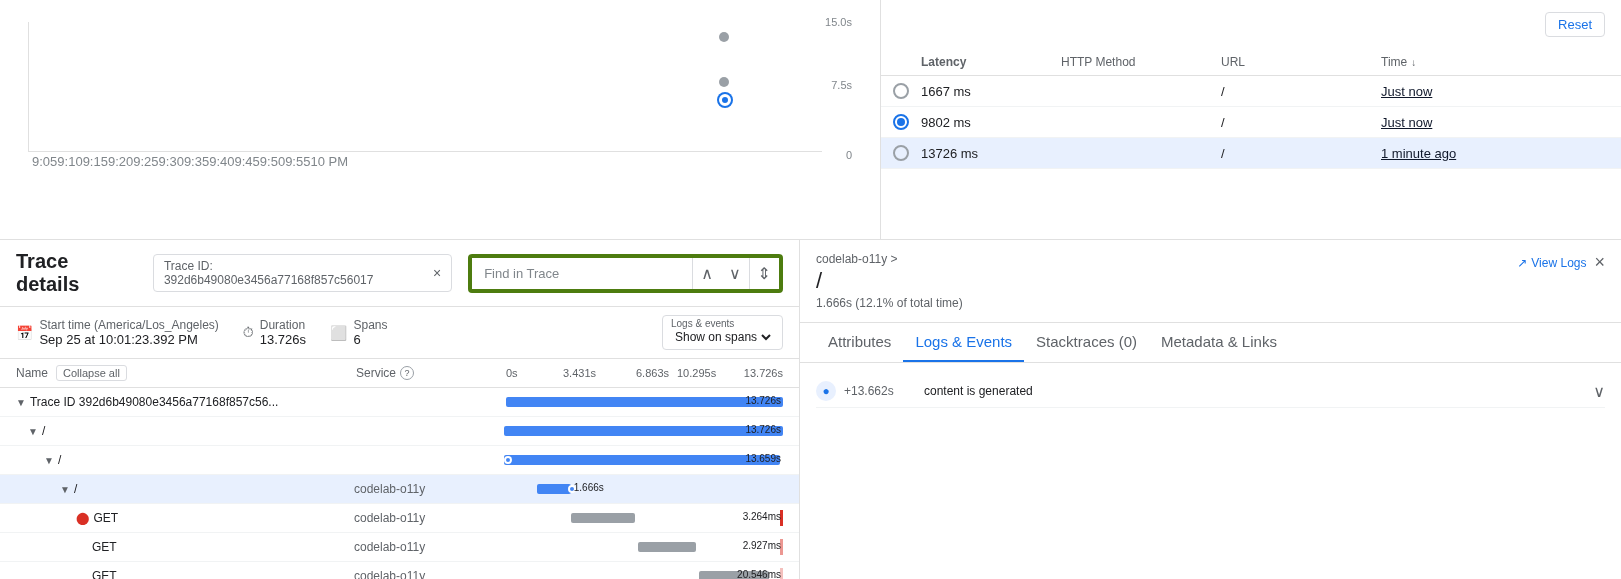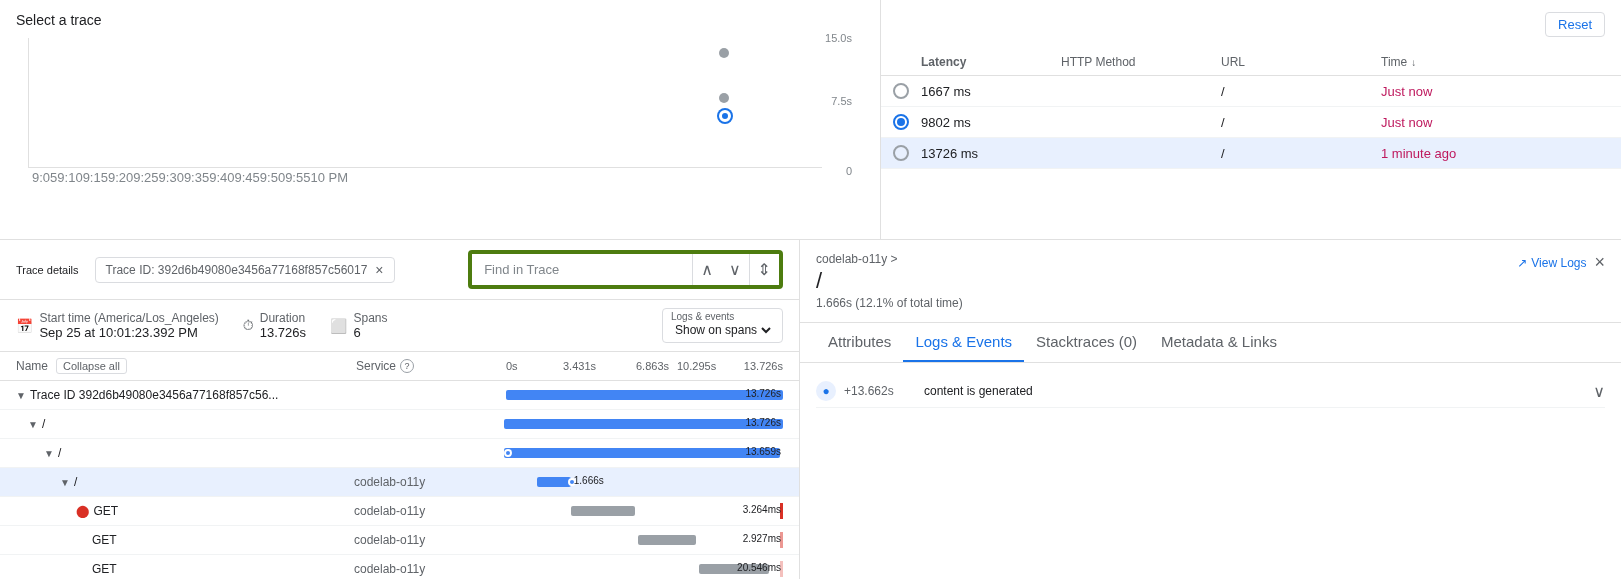--- a/index.html
+++ b/index.html
@@ -15,38 +15,38 @@
     .table-header .col-method { width: 160px; }
     .table-header .col-url { width: 160px; }
     .table-header .col-time { display: flex; align-items: center; gap: 4px; }
     .sort-arrow { font-size: 10px; }
 
     .table-row { display: flex; padding: 7px 12px; border-bottom: 1px solid #f1f3f4; font-size: 13px; align-items: center; cursor: pointer; }
     .table-row.selected { background: #e8f0fe; }
     .table-row .col-latency { width: 140px; color: #202124; }
     .table-row .col-method { width: 160px; }
     .table-row .col-url { width: 160px; }
-    .table-row .col-time { color: #be185d; }
+    .table-row .col-time { color: #0f172a; text-decoration: underline; }
     .radio-col { width: 28px; display: flex; align-items: center; }
     .radio-btn { width: 16px; height: 16px; border-radius: 50%; border: 2px solid #1a73e8; display: flex; align-items: center; justify-content: center; }
     .radio-btn.filled::after { content: ''; width: 8px; height: 8px; border-radius: 50%; background: #1a73e8; }
     .radio-empty { width: 16px; height: 16px; border-radius: 50%; border: 2px solid #9aa0a6; }
 
     .reset-btn { float: right; margin: 8px 12px; padding: 4px 12px; border: 1px solid #dadce0; border-radius: 4px; background: #fff; color: #1a73e8; font-size: 13px; cursor: pointer; }
 
     .chart-area { position: relative; height: 160px; padding: 0 12px; }
     .x-labels { display: flex; padding: 0 0px; font-size: 13px; color: #80868b; margin-top: 4px; }
 
     
     .bottom-section { display: flex; height: 339px; }
     .trace-left { width: 800px; border-right: 1px solid #e0e0e0; display: flex; flex-direction: column; }
     .trace-right { flex: 1; display: flex; flex-direction: column; }
 
     .trace-header { display: flex; align-items: center; padding: 10px 16px; border-bottom: 1px solid #e0e0e0; gap: 16px; }
-    .trace-title { font-size: 11px; font-weight: 400; }
+    .trace-title { font-size: 20px; font-weight: 700; }
     .trace-id-box { display: flex; align-items: center; border: 1px solid #dadce0; border-radius: 4px; padding: 4px 10px; font-size: 12px; gap: 8px; color: #5f6368; }
     .trace-id-close { cursor: pointer; color: #5f6368; font-size: 14px; }
     .find-trace-box { margin-left: auto; display: flex; align-items: center; border: 4px solid #4d7c0f; border-radius: 4px; }
     .find-trace-input { border: none; outline: none; padding: 6px 12px; font-size: 13px; width: 220px; color: #202124; }
     .find-trace-input::placeholder { color: #80868b; }
     .nav-arrows { display: flex; align-items: center; border-left: 1px solid #dadce0; }
     .nav-btn { padding: 6px 8px; cursor: pointer; color: #5f6368; border: none; background: none; font-size: 16px; }
     .expand-btn { padding: 6px 8px; cursor: pointer; color: #5f6368; border: none; background: none; border-left: 1px solid #dadce0; font-size: 16px; }
 
     .trace-meta { display: flex; align-items: center; padding: 8px 16px; border-bottom: 1px solid #e0e0e0; gap: 24px; font-size: 12px; color: #5f6368; }
@@ -99,21 +99,20 @@
     .event-time { color: #5f6368; width: 80px; }
     .event-text { flex: 1; color: #202124; }
     .event-expand { color: #5f6368; cursor: pointer; font-size: 16px; }
   </style>
 </head>
 <body>
 
 <div class="top-section">
 
   <div class="left-panel">
-    <div class="select-trace-title">Select a trace</div>
 
     <div class="chart-area">
       <div style="position:relative; height:130px; border-left:1px solid #e0e0e0; border-bottom:1px solid #e0e0e0; margin:10px 30px 0 0;">
 
         <span style="position:absolute;right:-30px;top:-6px;font-size:11px;color:#80868b;">15.0s</span>
         <span style="position:absolute;right:-30px;top:57px;font-size:11px;color:#80868b;">7.5s</span>
         <span style="position:absolute;right:-30px;bottom:-10px;font-size:11px;color:#80868b;">0</span>
 
         <div style="position:absolute;left:87%;top:10px;width:10px;height:10px;border-radius:50%;background:#9aa0a6;"></div>
         <div style="position:absolute;left:87%;top:55px;width:10px;height:10px;border-radius:50%;background:#9aa0a6;"></div>

